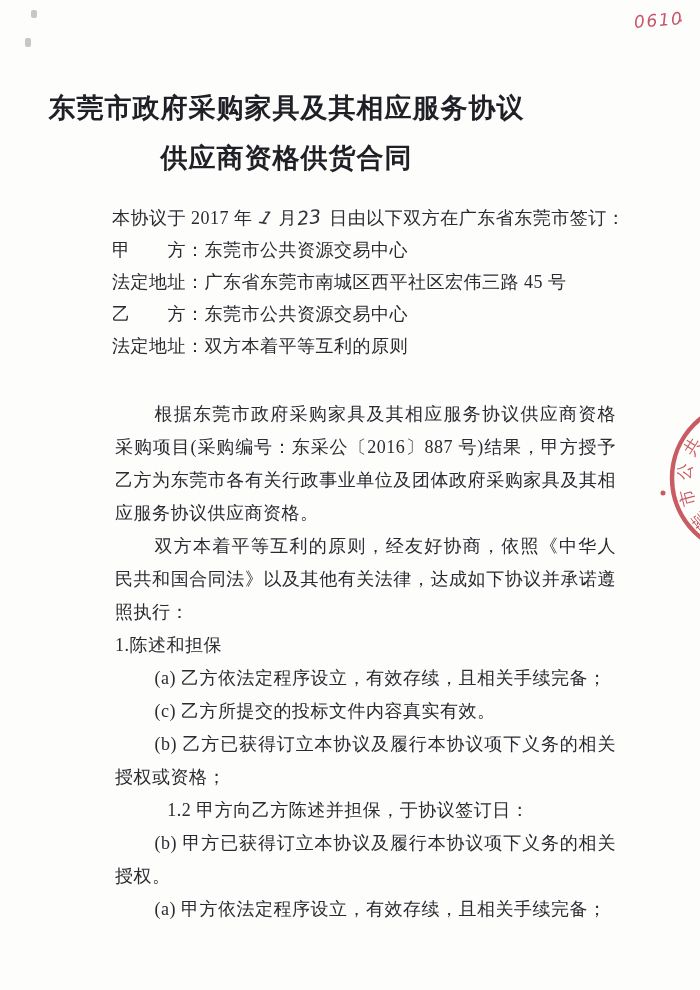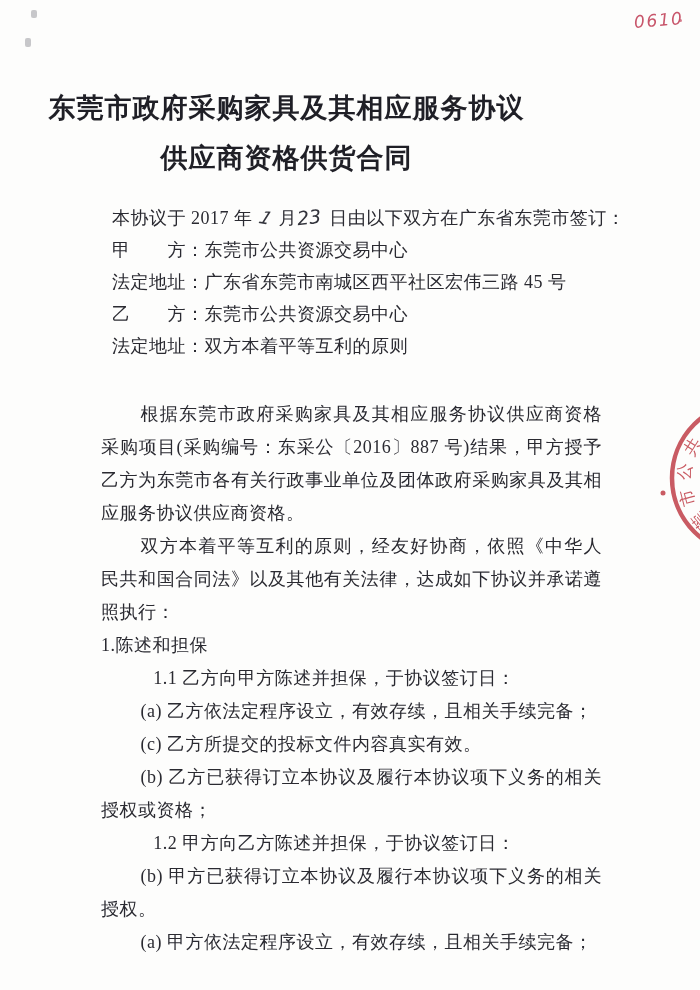--- a/index.html
+++ b/index.html
@@ -56,21 +56,21 @@
     transform:rotate(10deg) skewX(-12deg);
     font-size:18px;
   }
   .hw-day{
     transform:rotate(-6deg);
     font-size:19px;letter-spacing:0;
     margin-right:8px;
   }
   
   .body-text{
-    position:absolute;top:398px;left:101px;width:501px;
+    position:absolute;top:398px;left:115px;width:501px;
     font-size:18px;line-height:33px;
     letter-spacing:.5px;
     text-align:justify;
   }
   .body-text p{margin:0;}
   .ind{text-indent:2.2em;}
   .ind3{text-indent:2.9em;}
   
   .stamp{
     position:absolute;top:378px;left:648px;
@@ -98,21 +98,20 @@
     <div class="row"><span>甲　　方：</span><span>东莞市公共资源交易中心</span></div>
     <div class="row"><span>法定地址：</span><span>广东省东莞市南城区西平社区宏伟三路 45 号</span></div>
     <div class="row"><span>乙　　方：</span><span>东莞市公共资源交易中心</span></div>
     <div class="row"><span>法定地址：</span><span>双方本着平等互利的原则</span></div>
   </div>
 
   <div class="body-text">
     <p class="ind">根据东莞市政府采购家具及其相应服务协议供应商资格采购项目(采购编号：东采公〔2016〕887 号)结果，甲方授予乙方为东莞市各有关行政事业单位及团体政府采购家具及其相应服务协议供应商资格。</p>
     <p class="ind">双方本着平等互利的原则，经友好协商，依照《中华人民共和国合同法》以及其他有关法律，达成如下协议并承诺遵照执行：</p>
     <p>1.陈述和担保</p>
-    <p class="ind3">1.1 乙方向甲方陈述并担保，于协议签订日：</p>
     <p class="ind">(a) 乙方依法定程序设立，有效存续，且相关手续完备；</p>
     <p class="ind">(c) 乙方所提交的投标文件内容真实有效。</p>
     <p class="ind">(b) 乙方已获得订立本协议及履行本协议项下义务的相关授权或资格；</p>
     <p class="ind3">1.2 甲方向乙方陈述并担保，于协议签订日：</p>
     <p class="ind">(b) 甲方已获得订立本协议及履行本协议项下义务的相关授权。</p>
     <p class="ind">(a) 甲方依法定程序设立，有效存续，且相关手续完备；</p>
   </div>
 
   <svg class="stamp" width="200" height="200" viewBox="0 0 200 200">
     <defs>

